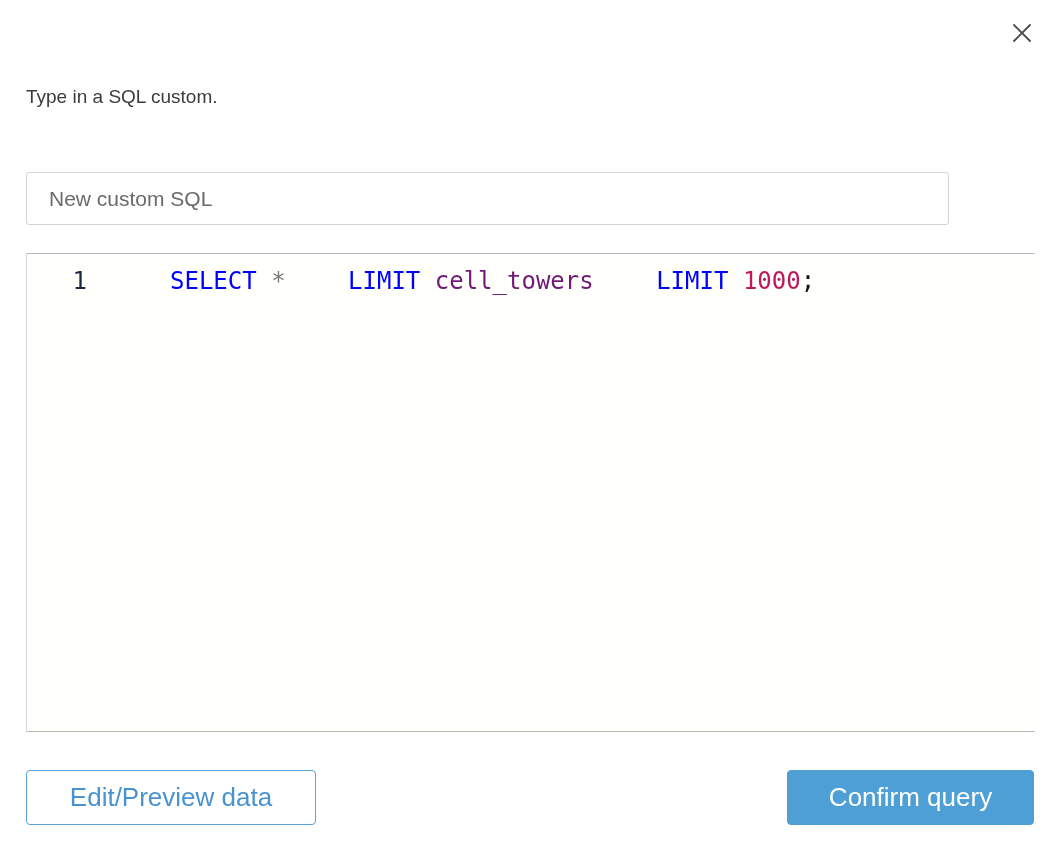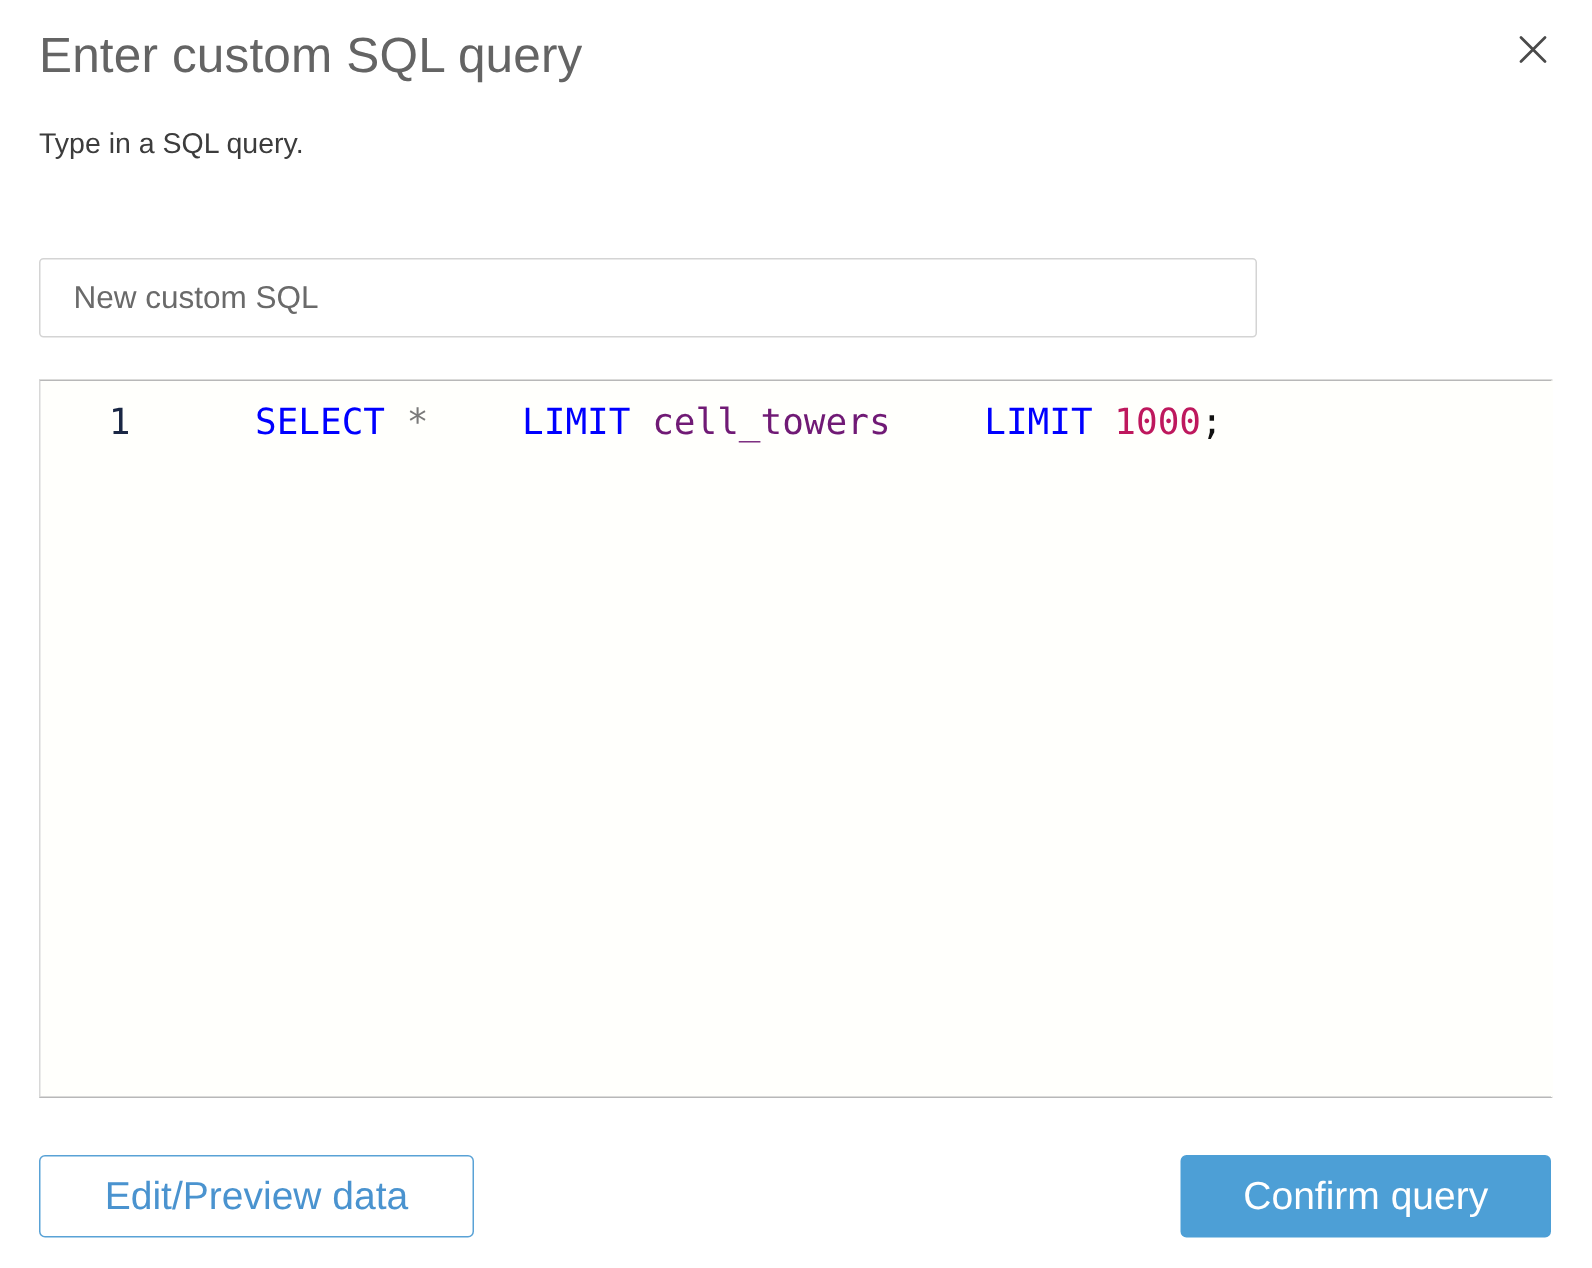--- a/index.html
+++ b/index.html
@@ -59,21 +59,21 @@
     border: none;
     padding: 0;
   }
   .close-btn svg { display: block; }
 
   
   .name-input {
     position: absolute;
     left: 26px;
     top: 172px;
-    width: 812px;
+    width: 923px;
     height: 53px;
     box-sizing: border-box;
     border: 1px solid #d4d4d4;
     border-radius: 3px;
     background: #ffffff;
     font-family: "Liberation Sans", sans-serif;
     font-size: 21px;
     color: #6a6a6a;
     padding: 0 22px;
     outline: none;
@@ -152,22 +152,21 @@
     background: #4d9fd6;
     border: 1px solid #4d9fd6;
     color: #ffffff;
   }
 </style>
 </head>
 <body>
 
 <div class="dialog">
 
-  <div class="dlg-title">Enter custom SQL query</div>
-  <div class="dlg-subtitle">Type in a SQL query.</div>
+  <div class="dlg-subtitle">Type in a SQL custom.</div>
 
   <button class="close-btn">
     <span>
       <svg width="22" height="22" viewBox="0 0 22 22" aria-hidden="true">
         <line x1="3" y1="3" x2="19" y2="19" stroke="#4a4a4a" stroke-width="1.8" stroke-linecap="round"></line>
         <line x1="19" y1="3" x2="3" y2="19" stroke="#4a4a4a" stroke-width="1.8" stroke-linecap="round"></line>
       </svg>
     </span>
   </button>
 

